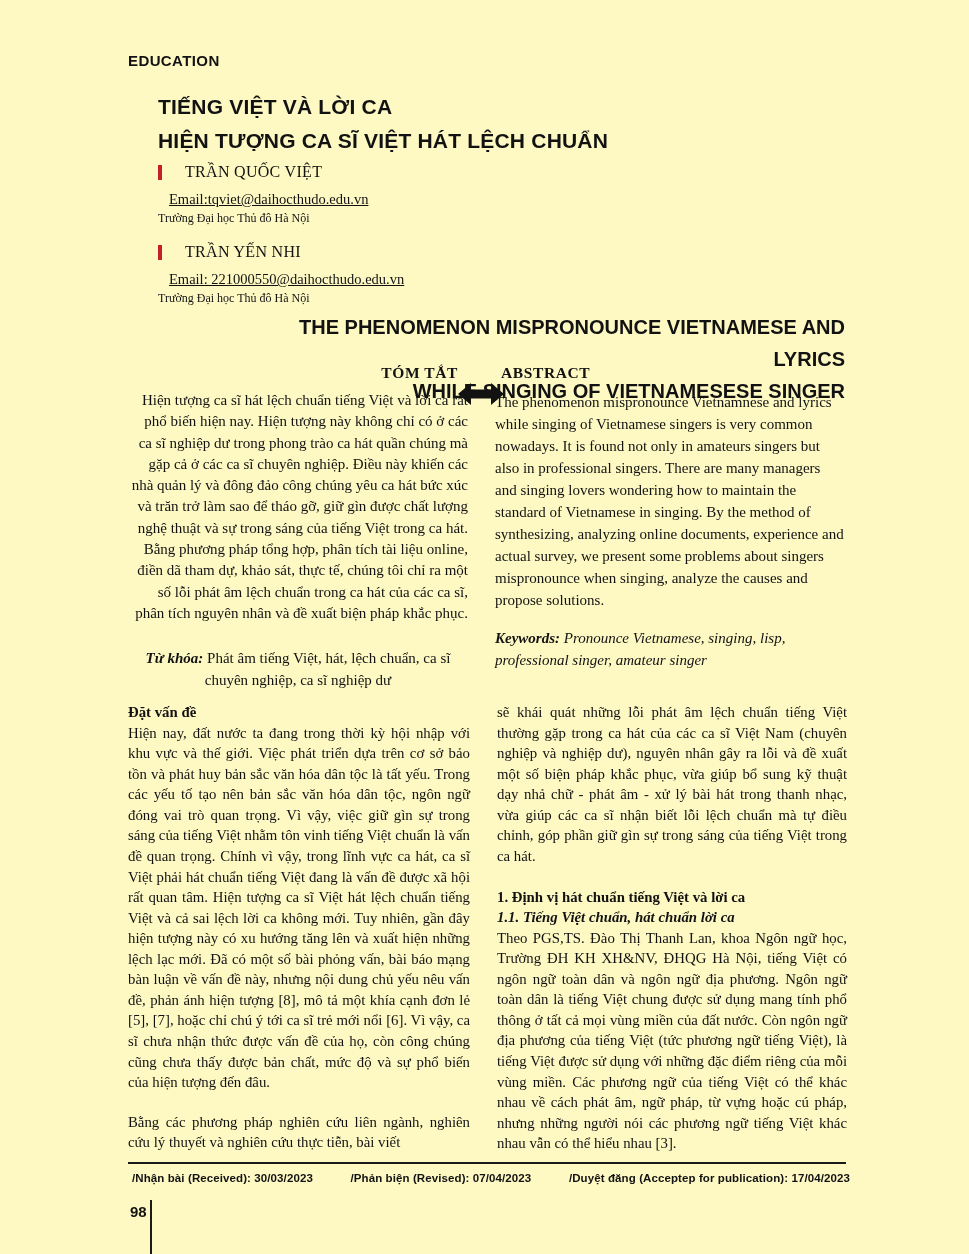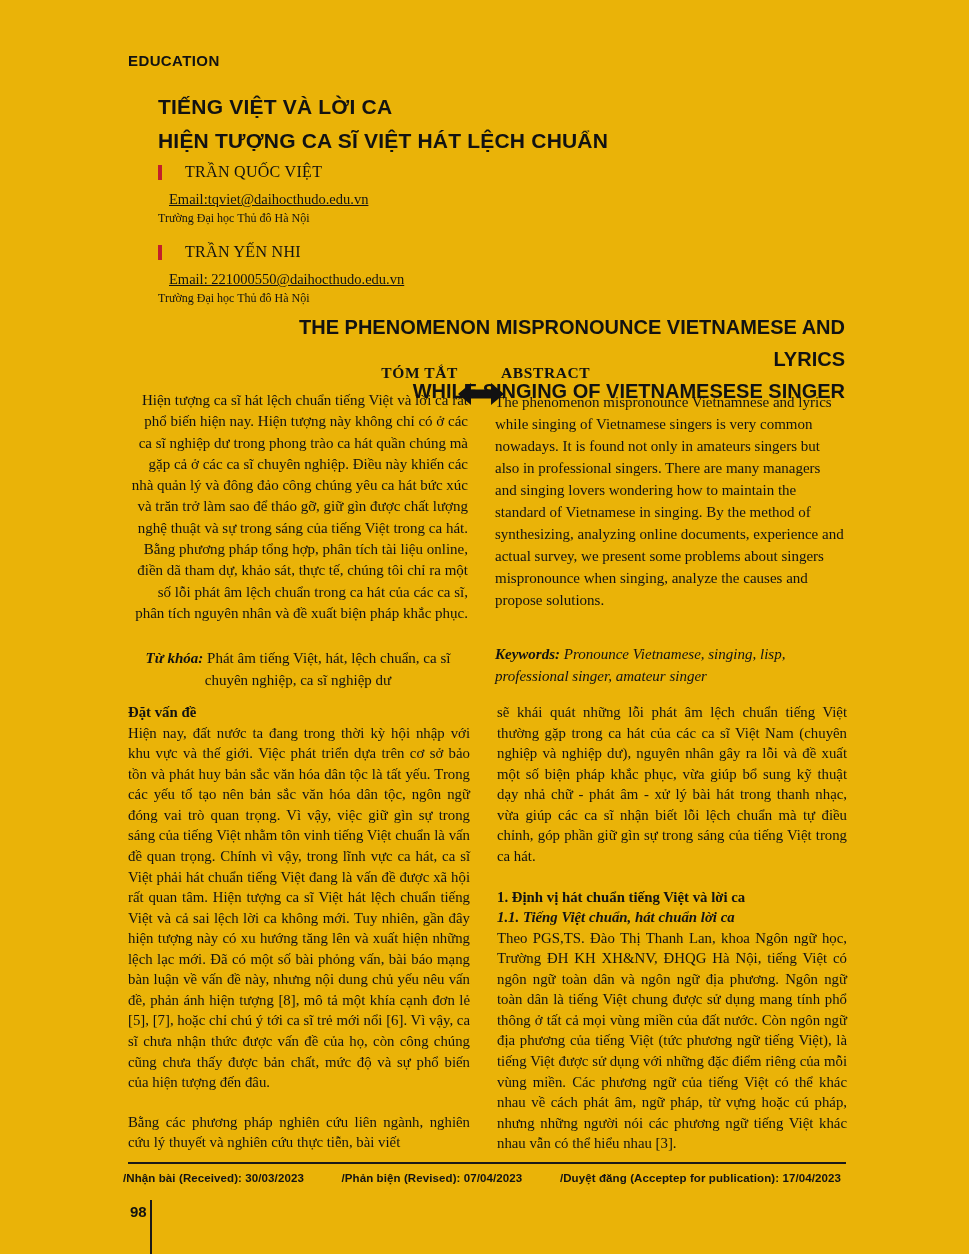--- a/index.html
+++ b/index.html
@@ -1,16 +1,16 @@
 <!DOCTYPE html>
 <html><head>
 <meta charset="utf-8">
 <style>
   html,body{margin:0;padding:0;background:#e8e8e8;}
-  .page{position:relative;width:969px;height:1254px;background:#eab308;color:#121212;overflow:hidden;}
+  .page{position:relative;width:969px;height:1254px;background:#fef9c3;color:#121212;overflow:hidden;}
 
   .edu-label{position:absolute;left:128px;top:52px;font-family:"Liberation Sans",sans-serif;font-weight:bold;font-size:15px;letter-spacing:.4px;}
 
   .main-title{position:absolute;left:158px;top:90px;width:580px;font-family:"Liberation Sans",sans-serif;font-weight:bold;font-size:21px;line-height:1.62;letter-spacing:.2px;}
 
   .authors{position:absolute;left:158px;top:163px;font-family:"Liberation Serif",serif;}
   .author{margin-bottom:17px;}
   .author-name{display:flex;align-items:center;gap:23px;font-size:16px;letter-spacing:.3px;}
   .red-bar{display:inline-block;width:4px;height:15px;background:var(--accent);}
   .author-email{margin-left:11px;margin-top:10px;font-size:14.5px;text-decoration:underline;}
@@ -19,35 +19,35 @@
   .en-title{position:absolute;left:288px;top:311px;width:557px;text-align:right;font-family:"Liberation Sans",sans-serif;font-weight:bold;font-size:20px;line-height:1.6;}
 
   .abs-col{font-family:"Liberation Serif",serif;font-size:15px;line-height:1.42;}
   .abs-left{position:absolute;left:128px;top:362px;width:340px;text-align:right;}
   .abs-right{position:absolute;left:495px;top:362px;width:350px;text-align:left;line-height:1.47;}
   .abs-heading{font-weight:bold;font-size:15.5px;letter-spacing:.6px;margin-bottom:6px;}
   .abs-left .abs-heading{margin-right:10px;}
   .abs-right .abs-heading{margin-left:6px;}
   .kw-vi{margin-top:24px;text-align:center;}
   .kw-vi .kw-label{font-weight:bold;font-style:italic;}
-  .kw-en{margin-top:32px;font-style:italic;}
+  .kw-en{margin-top:16px;font-style:italic;}
   .kw-en .kw-label{font-weight:bold;}
 
   .arrow-icon{position:absolute;left:458px;top:381px;}
 
   .body-col{font-family:"Liberation Serif",serif;font-size:14.8px;line-height:1.39;text-align:justify;}
   .body-left{position:absolute;left:128px;top:702px;width:342px;}
   .body-right{position:absolute;left:497px;top:702px;width:350px;}
   .sec-h{font-weight:bold;}
   .sec-h-bi{font-weight:bold;font-style:italic;}
   .p-gap{margin-top:19px;}
   .sec-gap{margin-top:20px;}
 
   .footer-rule{position:absolute;left:128px;top:1162px;width:718px;border-top:2px solid #1a1a1a;}
-  .footer-row{position:absolute;left:123px;top:1172px;width:718px;display:flex;justify-content:space-between;font-family:"Liberation Sans",sans-serif;font-weight:bold;font-size:11.5px;letter-spacing:.1px;}
+  .footer-row{position:absolute;left:132px;top:1172px;width:718px;display:flex;justify-content:space-between;font-family:"Liberation Sans",sans-serif;font-weight:bold;font-size:11.5px;letter-spacing:.1px;}
   .page-number{position:absolute;left:130px;top:1203px;font-family:"Liberation Sans",sans-serif;font-weight:bold;font-size:15px;}
   .page-vline{position:absolute;left:150px;top:1200px;width:2px;height:54px;background:#1a1a1a;}
 </style>
 </head>
 <body>
 
 <div class="page" style="--accent:#c2202b;">
 
   <div class="edu-label">EDUCATION</div>
 

